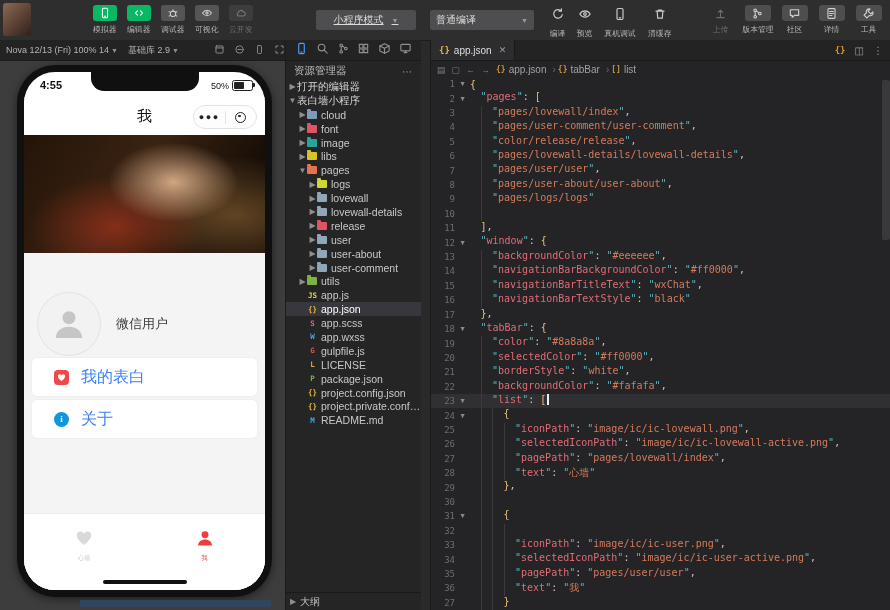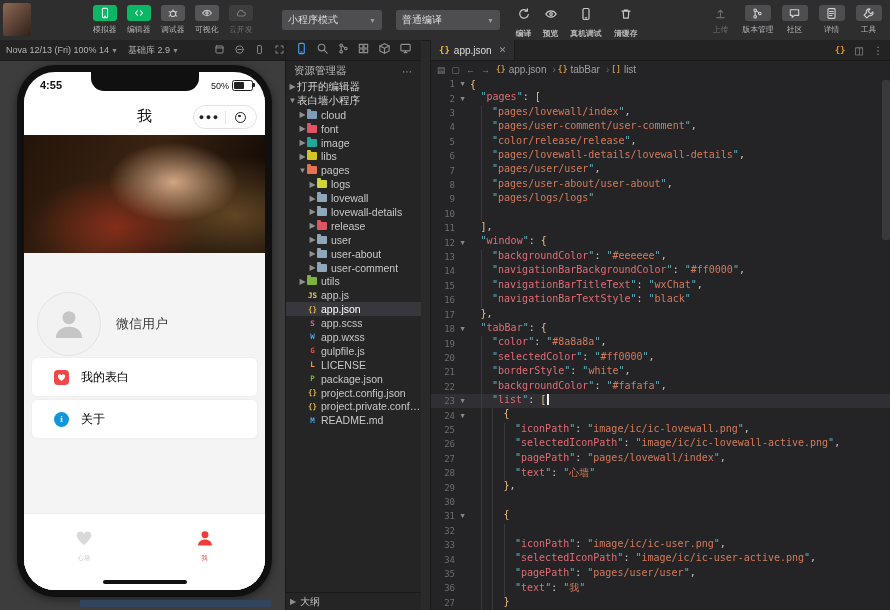--- a/index.html
+++ b/index.html
@@ -14,23 +14,23 @@
   .tgb{width:24px;height:16px;border-radius:3px;display:flex;align-items:center;justify-content:center;}
   .tgb.on{background:#09b765;}
   .tgb.off{background:#555557;}
   .tgb.disabled{background:#3d3d3e;}
   .tgl{font-size:8.5px;color:#b8b8b8;margin-top:3px;white-space:nowrap;transform:scale(.92);}
   .tg.disabled .tgl{color:#6d6d6d;}
   #toggles{display:flex;margin-left:88px;}
   .dd{height:20px;margin-top:10px;background:#4e4e50;border-radius:2px;display:flex;align-items:center;
       padding:0 6px;font-size:10px;color:#dcdcdc;white-space:nowrap;}
   .dd .caret{margin-left:8px;color:#9a9a9a;font-size:7px;}
-  #dd-mode{width:88px;margin-left:24px;justify-content:space-between;}
+  #dd-mode{width:88px;margin-left:58px;justify-content:center;text-decoration:underline;}
   #dd-compile{width:92px;margin-left:14px;justify-content:space-between;}
-  #actions{display:flex;margin-left:10px;font-weight:bold;}
+  #actions{display:flex;margin-left:10px;}
   .act{display:flex;flex-direction:column;align-items:center;margin-top:7px;padding:0 5px;}
   .act .al{font-size:8.5px;color:#b8b8b8;margin-top:3px;white-space:nowrap;transform:scale(.92);}
   #rightacts{display:flex;position:absolute;right:3px;top:0;}
   .ra{display:flex;flex-direction:column;align-items:center;width:37px;margin-top:5px;}
   .rab{width:26px;height:16px;border-radius:3px;background:#4e4e50;display:flex;align-items:center;justify-content:center;}
   .ra.disabled .rab{background:none;}
   .ra .ral{font-size:8.5px;color:#b5b5b5;margin-top:3px;white-space:nowrap;transform:scale(.92);}
   .ra.disabled .ral{color:#6d6d6d;}
   
   .panelhead{height:20px;background:#232324;border-bottom:1px solid #1b1b1b;display:flex;align-items:center;}
@@ -72,21 +72,21 @@
        linear-gradient(120deg,#241409,#3a2312 45%,#140c06 85%);}
   #avatar{position:absolute;left:13px;top:157px;width:62px;height:62px;border-radius:50%;background:#f2f2f2;
           border:1px solid #e3e3e3;display:flex;align-items:center;justify-content:center;}
   #username{position:absolute;left:92px;top:180px;font-size:13px;color:#3a3a3a;}
   .card{position:absolute;left:8px;right:8px;height:38px;background:#fff;border-radius:5px;
         display:flex;align-items:center;box-shadow:0 0 0 1px #efefef;}
   #card1{top:223px;} #card2{top:265px;}
   .mi-ic{margin-left:22px;width:15px;height:15px;border-radius:4px;display:flex;align-items:center;justify-content:center;}
   .mi-ic.round{border-radius:50%;}
   .mi-ic .i-letter{color:#fff;font-size:9px;font-weight:bold;font-family:"Liberation Serif",serif;}
-  .mi-label{margin-left:12px;font-size:12px;color:#000000;}
+  .mi-label{margin-left:12px;font-size:16px;color:#3b82f6;}
   #simtabbar{position:absolute;left:0;right:0;bottom:0;height:64px;background:#fff;border-top:1px solid #ededed;
              display:flex;padding-bottom:12px;}
   .stab{flex:1;display:flex;flex-direction:column;align-items:center;justify-content:center;gap:2px;}
   .stab .stl{font-size:7px;transform:scale(.9);}
   #homebar{position:absolute;left:50%;transform:translateX(-50%);bottom:6px;width:84px;height:4px;background:#111;border-radius:2px;}
   #simfootbar{position:absolute;left:80px;right:24px;bottom:3px;height:7px;background:#31455e;border-radius:1px;}
   
   #activity{padding:0 9px;justify-content:space-between;width:117px;}
   #exp-title-row{height:20px;display:flex;align-items:center;padding:0 8px;}
   #exp-title{font-size:10.5px;color:#bdbdbd;flex:1;}

